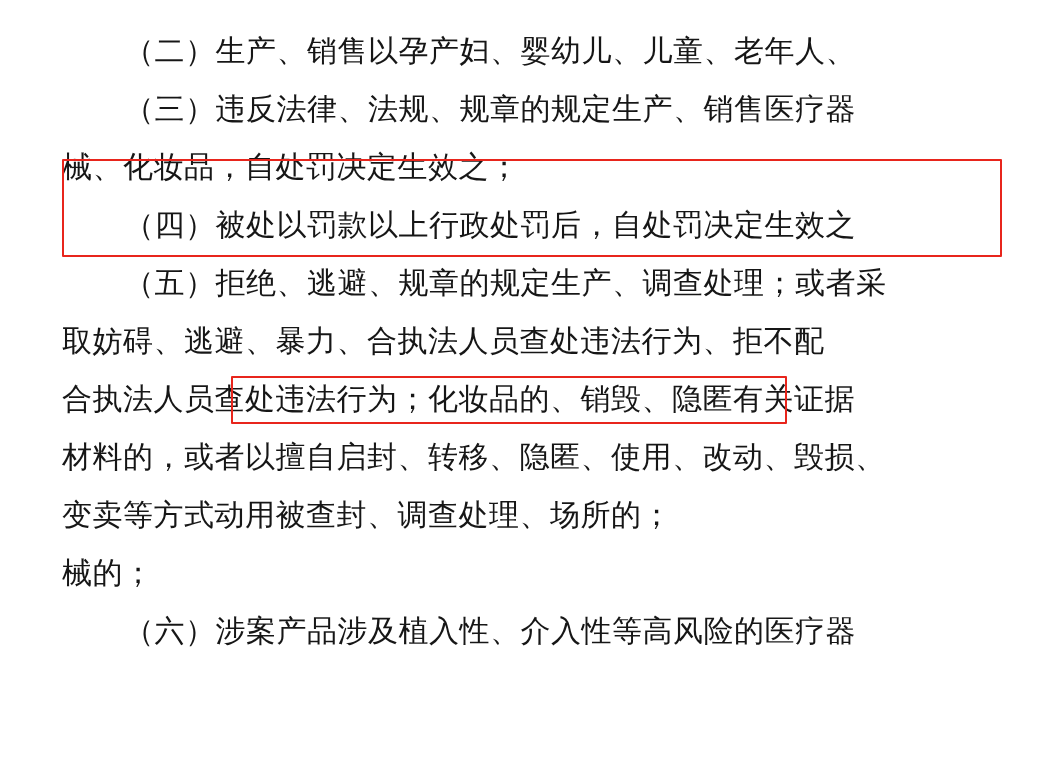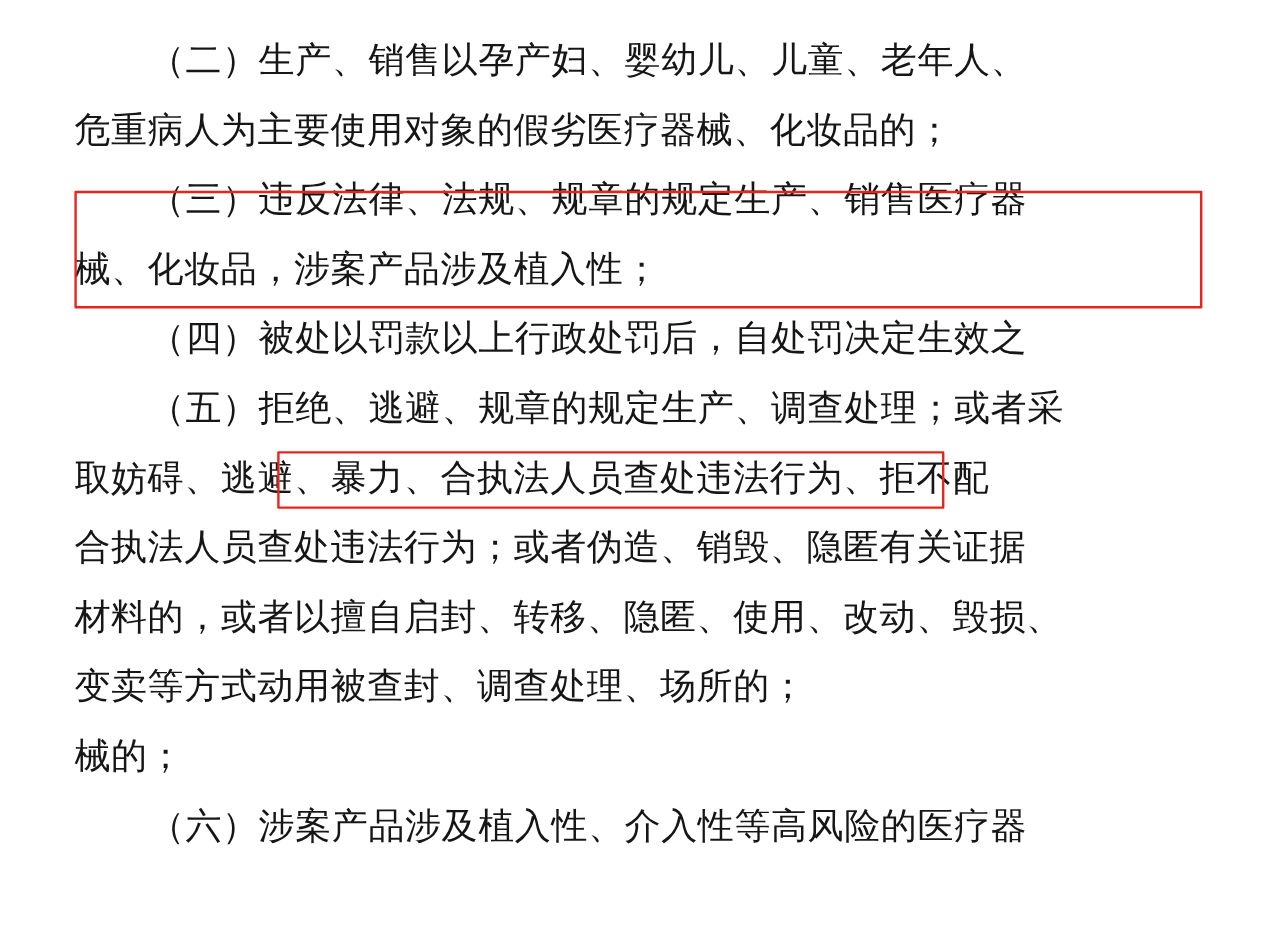--- a/index.html
+++ b/index.html
@@ -60,36 +60,35 @@
 </style>
 </head>
 <body>
 
 <div class="page">
 
   <div class="doc-body">
 
     <div class="para">
       <div class="line indent">（二）生产、销售以孕产妇、婴幼儿、儿童、老年人、</div>
-      <div class="line">危重病人为主要使用对象的假劣医疗器械、化妆品的；</div>
     </div>
 
     <div class="para">
       <div class="line indent">（三）违反法律、法规、规章的规定生产、销售医疗器</div>
-      <div class="line">械、化妆品，涉案产品涉及植入性；</div>
+      <div class="line">械、化妆品，自处罚决定生效之；</div>
     </div>
 
     <div class="para">
       <div class="line indent">（四）被处以罚款以上行政处罚后，自处罚决定生效之</div>
     </div>
 
     <div class="para">
       <div class="line indent">（五）拒绝、逃避、规章的规定生产、调查处理；或者采</div>
       <div class="line">取妨碍、逃避、暴力、合执法人员查处违法行为、拒不配</div>
-      <div class="line">合执法人员查处违法行为；或者伪造、销毁、隐匿有关证据</div>
+      <div class="line">合执法人员查处违法行为；化妆品的、销毁、隐匿有关证据</div>
       <div class="line">材料的，或者以擅自启封、转移、隐匿、使用、改动、毁损、</div>
       <div class="line">变卖等方式动用被查封、调查处理、场所的；</div>
     </div>
 
     <div class="para">
       <div class="line">械的；</div>
       <div class="line indent">（六）涉案产品涉及植入性、介入性等高风险的医疗器</div>
     </div>
 
     <div class="hl-box" id="box-three" style="border-color: rgb(232, 37, 28);"></div>

